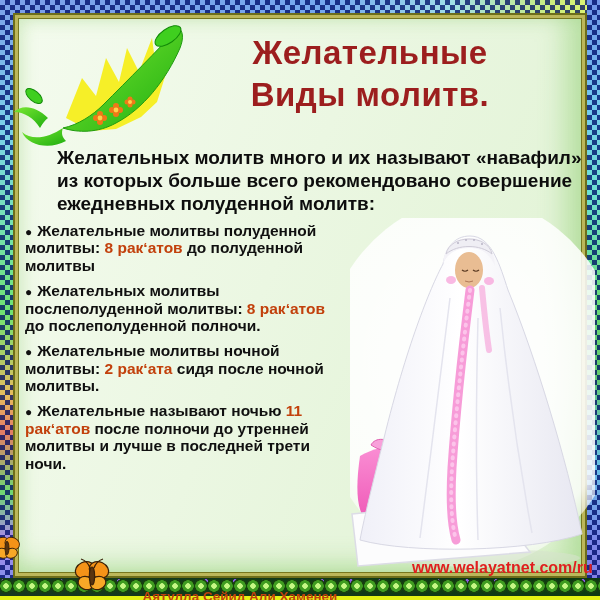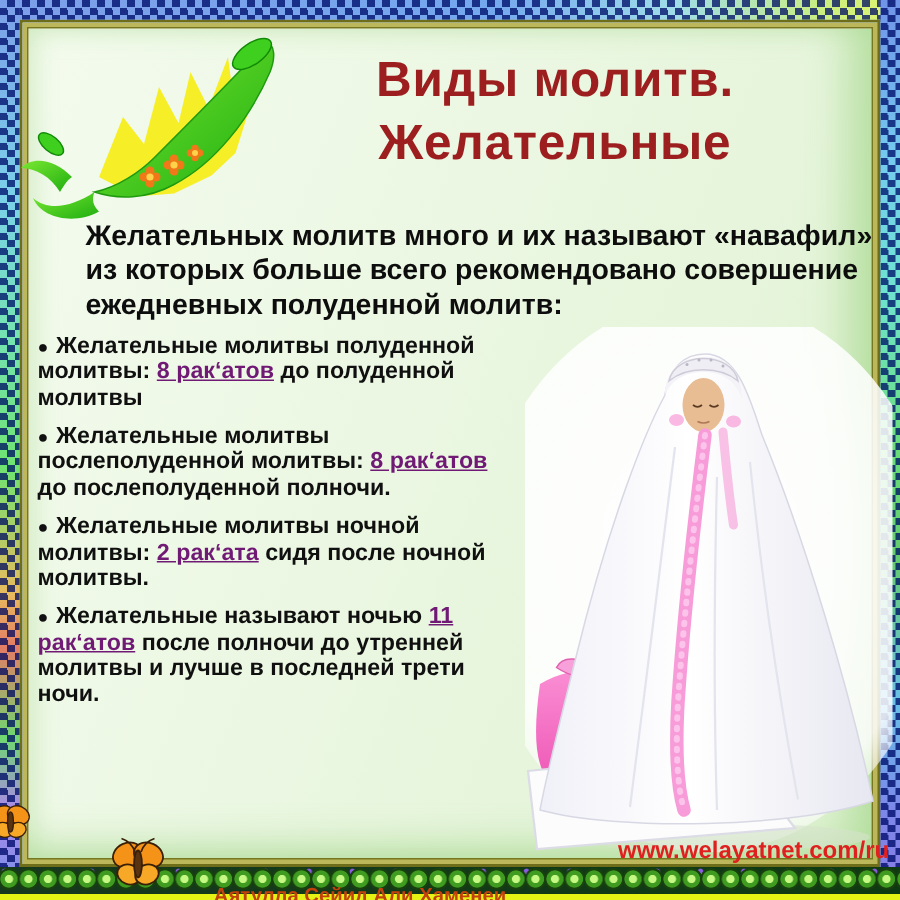--- a/index.html
+++ b/index.html
@@ -63,21 +63,21 @@
   .intro{
     position:absolute;z-index:3;left:57px;top:146px;width:528px;
     color:#0d0d0d;font-weight:bold;font-size:19px;line-height:1.22;
   }
   .bullets{position:absolute;z-index:3;left:25px;top:222px;width:312px;}
   .bullet{
     margin:0 0 8px;color:#101010;font-weight:bold;
     font-size:15.5px;line-height:1.12;
   }
   .bullet .dot{font-size:12px;margin-right:5px;}
-  .accent{color:#701a75;text-decoration:underline;}
+  .accent{color:#c2410c;}
   .author{
     position:absolute;z-index:3;left:100px;top:562px;width:280px;
     text-align:center;color:#c2410c;font-weight:bold;font-size:13.5px;margin-top:27px;
   }
   .website{
     position:absolute;z-index:3;left:412px;top:559px;width:180px;
     text-align:center;color:#e01f1f;font-weight:bold;font-size:16px;
     text-decoration:none;
   }
   .deco{position:absolute;z-index:2;}
@@ -205,29 +205,29 @@
     <g stroke="#3a2008" stroke-width="1.2">
       <ellipse cx="13" cy="14" rx="10" ry="8" fill="#f59318" transform="rotate(-25 13 14)"></ellipse>
       <ellipse cx="27" cy="14" rx="10" ry="8" fill="#f59318" transform="rotate(25 27 14)"></ellipse>
       <ellipse cx="14" cy="27" rx="8" ry="6.5" fill="#f8a827" transform="rotate(20 14 27)"></ellipse>
       <ellipse cx="26" cy="27" rx="8" ry="6.5" fill="#f8a827" transform="rotate(-20 26 27)"></ellipse>
       <ellipse cx="20" cy="20" rx="2.6" ry="9" fill="#5a3410"></ellipse>
     </g>
   </svg>
 
   <div class="title">
+    <div>Желательные</div>
     <div>Виды молитв.</div>
-    <div>Желательные</div>
   </div>
 
   <div class="intro">Желательных молитв много и их называют «навафил» из которых больше всего рекомендовано совершение ежедневных полуденной молитв:</div>
 
   <div class="bullets">
     <p class="bullet"><span class="dot">●</span><span>Желательные молитвы полуденной молитвы: </span><span class="accent">8 рак‘атов</span><span> до полуденной молитвы</span></p>
-    <p class="bullet"><span class="dot">●</span><span>Желательные молитвы послеполуденной молитвы: </span><span class="accent">8 рак‘атов</span><span> до послеполуденной полночи.</span></p>
+    <p class="bullet"><span class="dot">●</span><span>Желательных молитвы послеполуденной молитвы: </span><span class="accent">8 рак‘атов</span><span> до послеполуденной полночи.</span></p>
     <p class="bullet"><span class="dot">●</span><span>Желательные молитвы ночной молитвы: </span><span class="accent">2 рак‘ата</span><span> сидя после ночной молитвы.</span></p>
     <p class="bullet"><span class="dot">●</span><span>Желательные называют ночью </span><span class="accent">11 рак‘атов</span><span> после полночи до утренней молитвы и лучше в последней трети ночи.</span></p>
   </div>
 
   <div class="author">Аятулла Сейид Али Хаменеи</div>
   <div class="website">www.welayatnet.com/ru</div>
 
 </div>
 
 </body></html>

